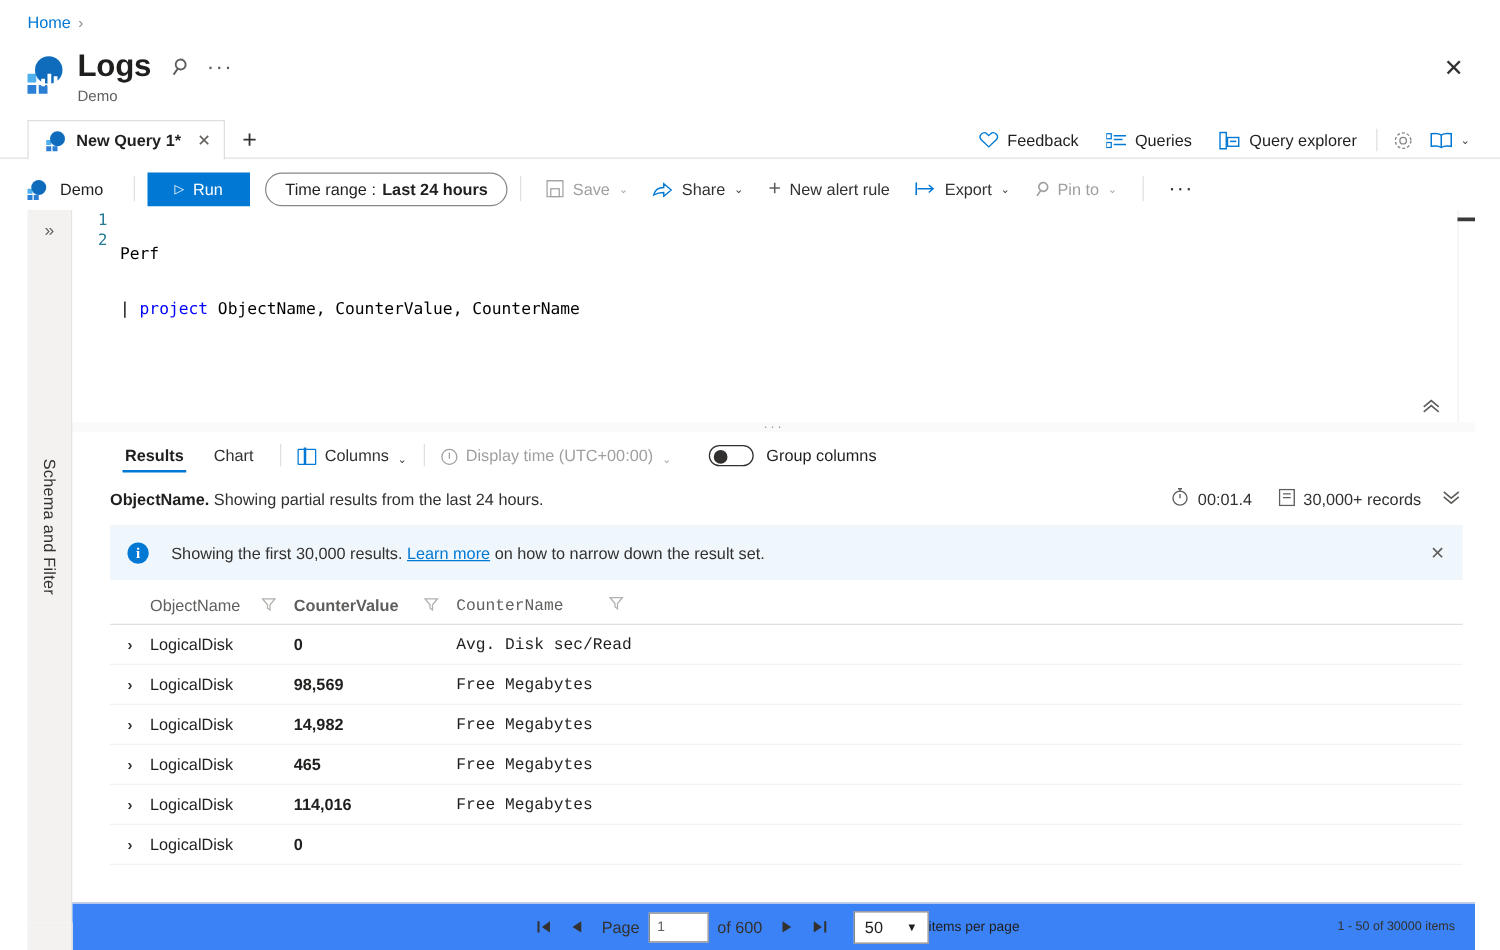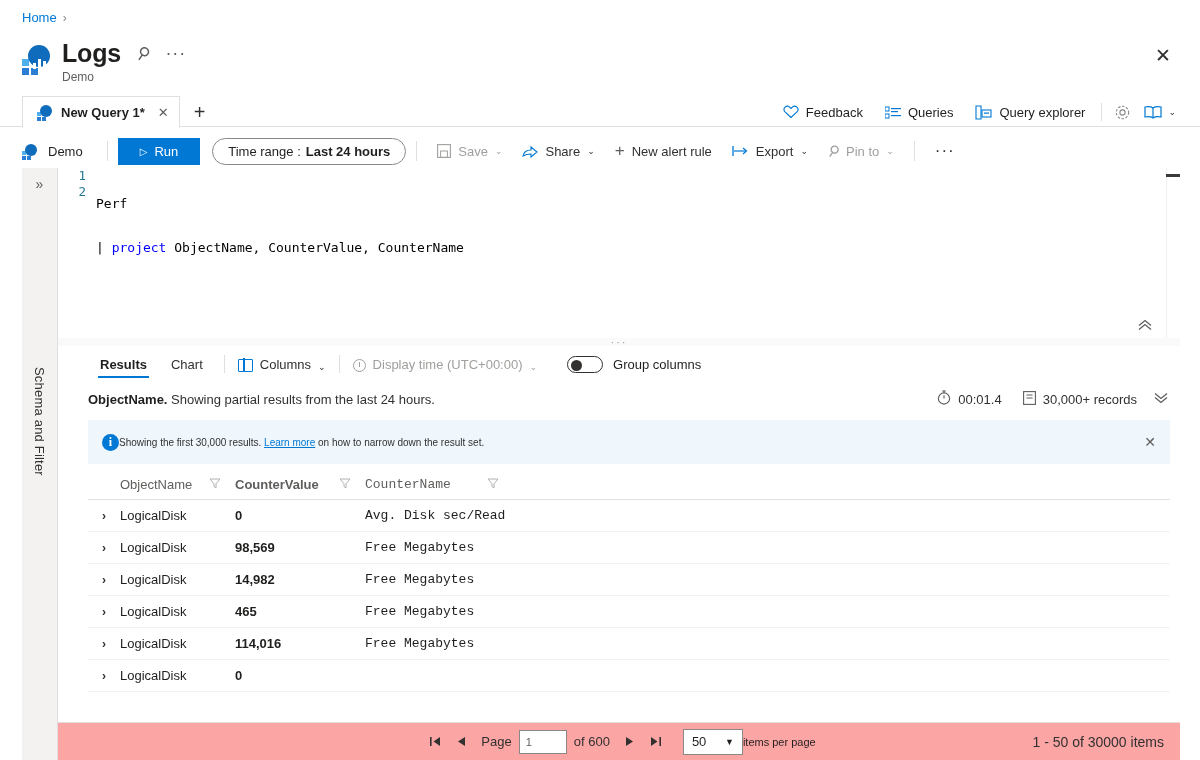--- a/index.html
+++ b/index.html
@@ -134,50 +134,50 @@
   .statusrow { display:flex; align-items:center; height:34px; padding:0 12px 0 30px; }
   .st-main { font-size:13px; color:#323130; }
   .st-bold { font-weight:700; color:#201f1e; }
   .st-right { margin-left:auto; display:flex; align-items:center; gap:7px; font-size:13px; color:#323130; }
   .st-chip { display:flex; align-items:center; gap:7px; }
   .st-chev { font-size:13px; color:#605e5c; margin-left:10px; cursor:pointer; }
 
   .banner { margin:4px 10px 0 30px; height:44px; background:#eff6fc; display:flex; align-items:center; padding:0 14px; }
   .bn-ico { width:17px; height:17px; border-radius:50%; background:#0078d4; color:#fff; font-size:12px; font-weight:700;
             display:flex; align-items:center; justify-content:center; font-family:"Liberation Serif", serif; flex:0 0 auto; }
-  .bn-text { font-size:10px; color:#323130; }
+  .bn-text { margin-left:18px; font-size:13px; color:#323130; }
   .bn-link { color:#0078d4; text-decoration:underline; cursor:pointer; }
   .bn-x { margin-left:auto; font-size:14px; color:#605e5c; cursor:pointer; font-weight:300; }
 
   
   .grid { margin-top:6px; margin-left:30px; width:1082px; }
   .gr-head { display:flex; align-items:center; height:30px; border-bottom:1px solid #e1dfdd; }
   .gr-exp-cell { width:32px; flex:0 0 auto; }
   .gr-hcell { display:flex; align-items:center; font-size:13px; color:#605e5c; }
   .c1 { width:115px; }
   .c2 { width:130px;font-weight:bold; }
   .c3 { width:300px;font-family:Liberation Mono, monospace; }
   .funnel { margin-left:auto; margin-right:14px; color:#b3b0ad; font-size:11px; cursor:pointer; }
   .gr-row { display:flex; align-items:center; height:32px; border-bottom:1px solid #f3f2f1; }
   .gr-chev { width:32px; flex:0 0 auto; text-align:center; font-size:12px; color:#323130; font-weight:600; cursor:pointer; }
   .gr-cell { font-size:13px; color:#201f1e; }
 
   
   .pager { position:absolute; left:58px; bottom:0; width:1122px; height:38px; border-top:1px solid #e1dfdd;
-           display:flex; align-items:center; background:#fca5a5; }
+           display:flex; align-items:center; background:#3b82f6; }
   .pg-center { margin:0 auto; display:flex; align-items:center; gap:0; }
   .pg-btn { width:26px; height:26px; display:flex; align-items:center; justify-content:center; font-size:11px; color:#323130; cursor:pointer; }
   .pg-lbl { font-size:13px; color:#323130; margin:0 7px; }
   .pg-input { width:48px; height:24px; border:1px solid #8a8886; font-size:11px; color:#605e5c; padding:0 6px;
               font-family:inherit; background:#fff; }
   .pg-select { width:60px; height:26px; border:1px solid #8a8886; font-size:13px; color:#201f1e; background:#fff;
                display:flex; align-items:center; padding:0 8px; margin-left:14px; cursor:pointer; }
   .pg-sel-ar { margin-left:auto; font-size:9px; }
   .pg-ipp { font-size:11px; color:#201f1e; }
-  .pg-right { position:absolute; right:16px; font-size:14px; color:#323130; }
+  .pg-right { position:absolute; right:16px; font-size:10px; color:#323130; }
 
   
   .rail-bottom { position:absolute; left:22px; top:738px; width:36px; height:22px; background:#f3f2f1; border-right:1px solid #e1dfdd; }
 </style>
 </head>
 <body>
 
 <div class="root">
 
   <div class="breadcrumb">

